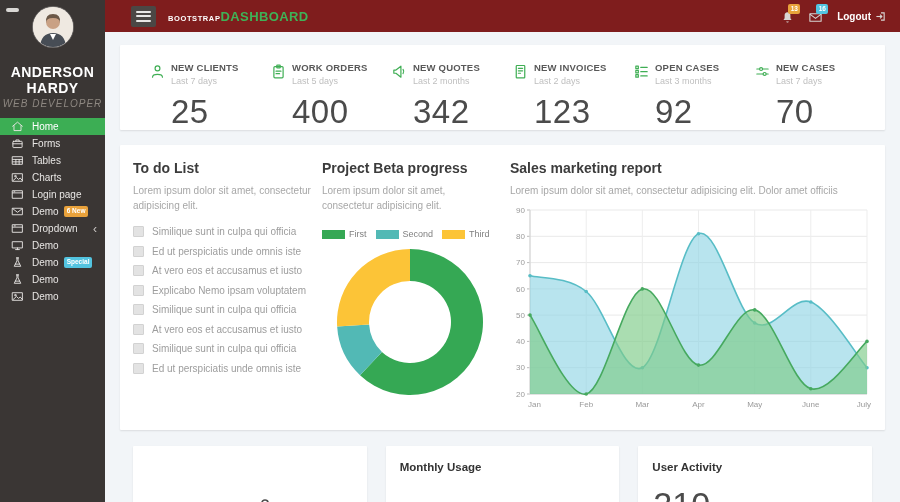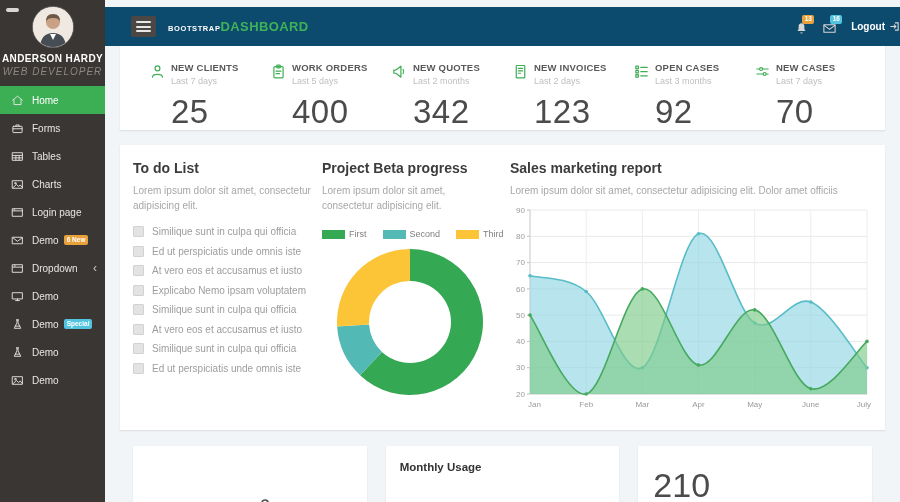--- a/index.html
+++ b/index.html
@@ -8,37 +8,37 @@
     background:#f2f5f8;
     font-family:"Liberation Sans","DejaVu Sans",sans-serif;
     -webkit-font-smoothing:antialiased;
   }
   
   .sidebar{position:absolute;left:0;top:0;width:105px;height:502px;background:#3a3634;z-index:3;}
   .corner-dash{position:absolute;left:6px;top:8px;width:13px;height:4px;border-radius:2px;background:#d9d7d4;}
   .profile{padding-top:7px;text-align:center;}
   .avatar{width:40px;height:40px;border-radius:50%;margin:0 auto;background:#efe9e2;overflow:hidden;box-shadow:0 0 0 1px rgba(255,255,255,.25);}
   .avatar svg{display:block;}
-  .p-name{margin-top:6px;font-size:10px;font-weight:bold;color:#fff;letter-spacing:.4px;}
+  .p-name{margin-top:17px;font-size:14px;font-weight:bold;color:#fff;letter-spacing:.4px;}
   .p-role{margin-top:2px;font-size:10px;color:#8d8781;letter-spacing:1px;font-style:italic;}
   .menu{margin-top:9px;}
-  .s-item{height:28px;display:flex;align-items:center;padding:0 8px 0 11px;font-size:10px;color:#e8e6e4;cursor:pointer;}
+  .s-item{height:17px;display:flex;align-items:center;padding:0 8px 0 11px;font-size:10px;color:#e8e6e4;cursor:pointer;}
   .s-item.active{background:#3cae54;color:#fff;}
   .s-ico{width:13px;height:13px;margin-right:8px;flex:0 0 13px;color:#e8e6e4;}
   .s-ico svg{width:13px;height:13px;display:block;}
   .s-badge{font-size:6.5px;font-weight:bold;color:#fff;padding:2px 3px;border-radius:2px;margin-left:5px;line-height:1;}
   .s-chev{margin-left:auto;font-size:12px;color:#c9c6c3;line-height:1;}
   
-  .topbar{position:absolute;left:105px;top:7px;width:795px;height:39px;background:#0c4a6e;display:flex;align-items:center;z-index:2;}
+  .topbar{position:absolute;left:105px;top:0;width:795px;height:32px;background:#7f1d1d;display:flex;align-items:center;z-index:2;}
   .hamburger{margin-left:26px;width:25px;height:21px;background:#4b4745;border:none;border-radius:2px;padding:5px 5px;display:flex;flex-direction:column;justify-content:space-between;cursor:pointer;}
   .hamburger span{display:block;height:2px;background:#e9e8e7;border-radius:1px;}
   .brand{margin-left:12px;display:flex;align-items:baseline;cursor:pointer;}
   .b-pre{color:#fff;font-size:7.5px;font-weight:bold;letter-spacing:.6px;}
   .b-name{color:#3fb257;font-size:13px;font-weight:bold;letter-spacing:.4px;}
-  .top-right{margin-left:auto;display:flex;align-items:center;gap:12px;}
+  .top-right{margin-left:auto;display:flex;align-items:center;gap:12px;padding-right:14px;}
   .alert-wrap{position:relative;width:17px;height:16px;cursor:pointer;}
   .alert-wrap svg{width:15px;height:15px;display:block;margin-top:2px;color:#d8d6d4;}
   .alert-badge{position:absolute;top:-4px;left:8px;font-size:6.5px;font-weight:bold;color:#fff;padding:1.5px 2.5px;border-radius:2px;line-height:1;}
   .logout{display:flex;align-items:center;gap:4px;color:#fff;font-size:10px;font-weight:bold;cursor:pointer;}
   .logout svg{width:11px;height:11px;color:#d8d6d4;}
   
   .main{position:absolute;left:105px;top:32px;width:795px;height:470px;box-sizing:border-box;padding:13px 15px 0;}
   .panel{background:#fff;box-shadow:0 1px 2px rgba(0,0,0,.1);border-radius:1px;}
   
   .stats-panel{height:85px;display:flex;box-sizing:border-box;padding:17px 10px 0 29px;}
@@ -54,21 +54,21 @@
   .sub{margin:0;font-size:10px;line-height:1.5;color:#a7a7a7;}
   .todo-col{width:178px;}
   .donut-col{width:176px;margin-left:11px;}
   .sales-col{flex:1;margin-left:12px;}
   .todo-list{margin-top:13px;}
   .todo-item{display:flex;align-items:center;margin-bottom:8.5px;cursor:pointer;}
   .cb{width:9px;height:9px;background:#e3e3e3;border:1px solid #d2d2d2;border-radius:1px;margin-right:8px;flex:0 0 9px;}
   .todo-text{font-size:10px;color:#9d9d9d;}
   .legend{display:flex;align-items:center;margin:16px 0 8px;font-size:9px;color:#7f7f7f;}
   .legend .sw{width:23px;height:9px;margin-right:4px;}
-  .legend .li{display:flex;align-items:center;margin-right:16px;}
+  .legend .li{display:flex;align-items:center;margin-right:9px;}
   #donut{display:block;margin:2px auto 0;}
   #areachart{display:block;width:100%;height:212px;margin-top:4px;}
   
   .bottom-row{margin-top:16px;display:flex;gap:19px;padding:0 13px;}
   .b-card{flex:1;height:130px;box-sizing:border-box;padding:8px 14px;position:relative;}
   .b-card .b-title{font-size:11.5px;font-weight:bold;color:#333;margin-top:7px;}
   .b-card .b-value{font-size:34px;font-weight:300;color:#4b4b4b;margin-top:12px;margin-left:1px;}
   .icon-card{display:flex;align-items:center;justify-content:center;}
   .gauge-svg{position:absolute;left:14px;top:36px;overflow:hidden;}
 </style>
@@ -453,16 +453,17 @@
             <path d="M7 25.2 12.7 20M17.4 20.2l4.4 4.5M26 24.5l8-13"></path>
           </svg></span>
       </div>
       <div class="panel b-card">
         <div class="b-title">Monthly Usage</div>
         <svg width="130" height="80" class="gauge-svg">
           <circle cx="58" cy="84" r="42" fill="none" stroke="#35a854" stroke-width="5.5"></circle>
         </svg>
       </div>
       <div class="panel b-card">
+        <div class="b-title">User Activity</div>
         <div class="b-value">210</div>
       </div>
     </section>
 </main>
 
 </body></html>

